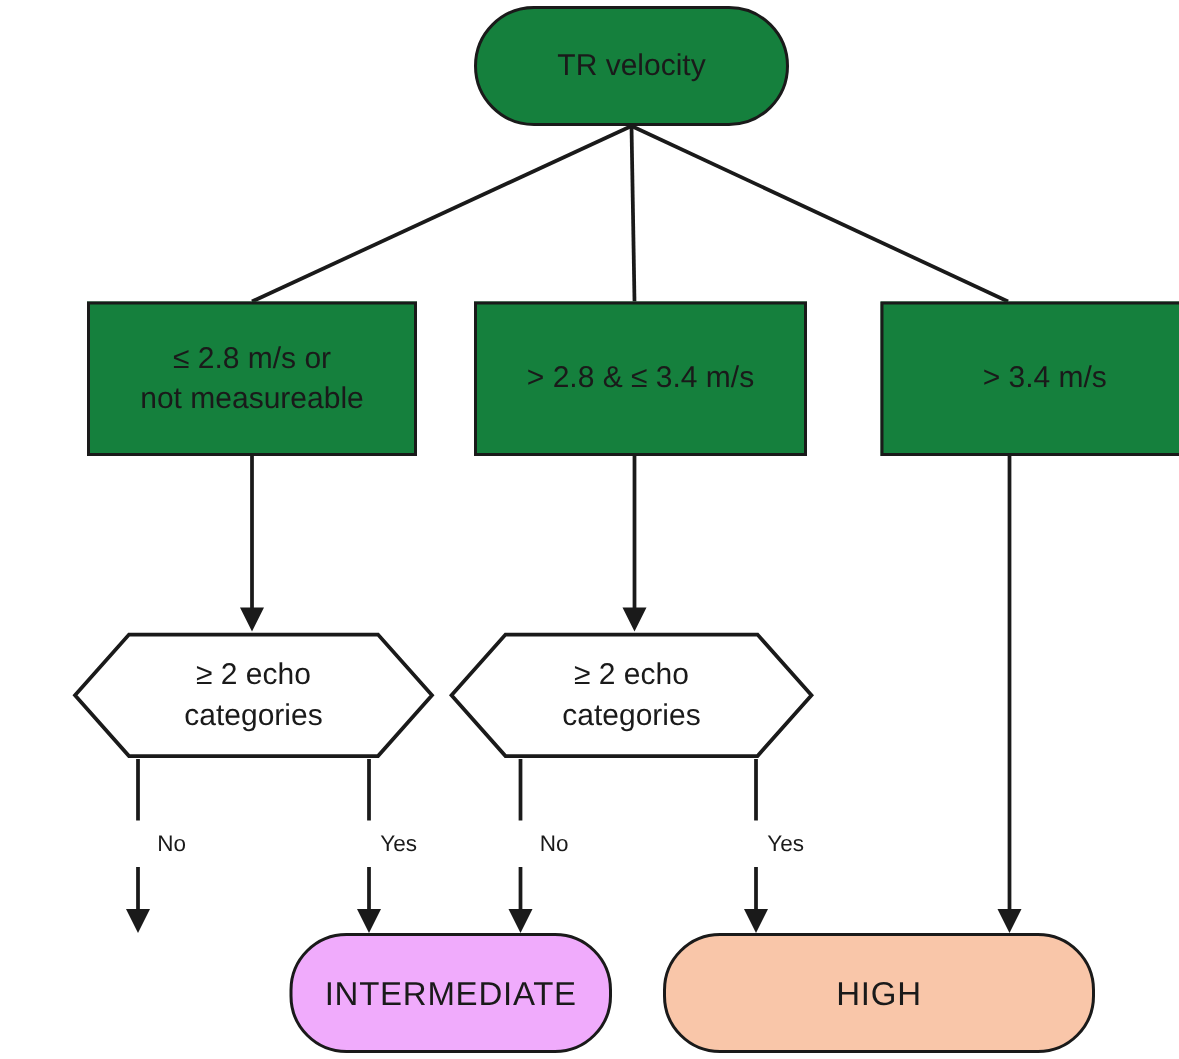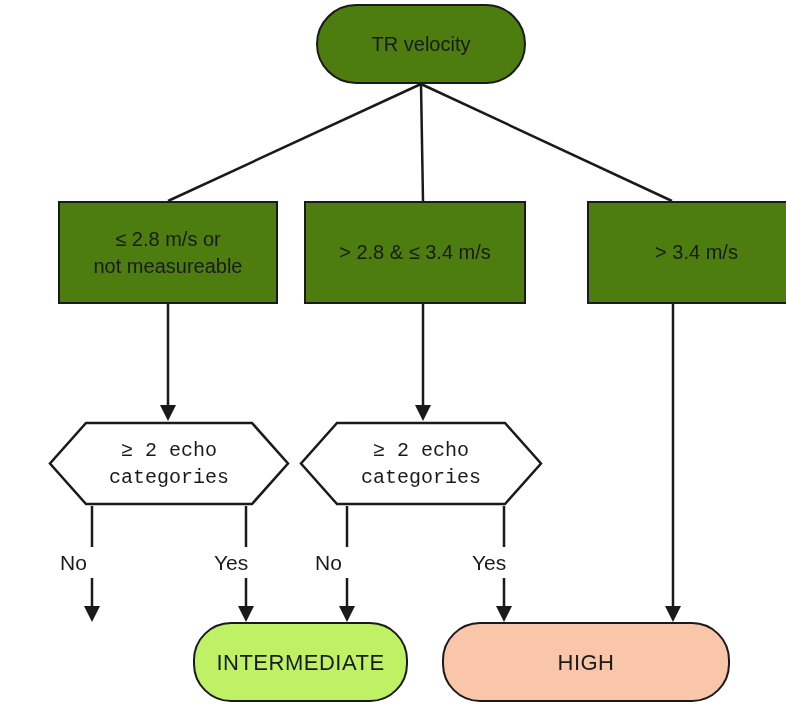--- a/index.html
+++ b/index.html
@@ -29,21 +29,21 @@
     fill: #1a1a1a;
     stroke: none;
   }
   .node {
     position: absolute;
     box-sizing: border-box;
     display: flex;
     align-items: center;
     justify-content: center;
     text-align: center;
-    background: #4d7c0f;
+    background: #15803d;
     font-size: 20px;
     line-height: 27px;
     white-space: pre-line;
   }
   .stadium {
     border: 2.5px solid #1a1a1a;
     border-radius: 40px;
   }
   .rect {
     border: 2.5px solid #1a1a1a;
@@ -57,41 +57,40 @@
   }
   .hexwrap polygon {
     fill: #ffffff;
     stroke: #1a1a1a;
     stroke-width: 2.5;
   }
   .hexlabel {
     position: relative;
     z-index: 1;
     white-space: pre-line;
-    font-family: Liberation Mono, monospace;
   }
   .outcome {
     font-size: 22px;
     letter-spacing: 0.5px;
     border: 2.5px solid #1a1a1a;
     border-radius: 38px;
   }
   .edge-label {
     position: absolute;
     width: 64px;
     height: 30px;
     line-height: 30px;
-    text-align: left;
-    font-size: 21px;
+    text-align: right;
+    font-size: 15px;
     background: #ffffff;
   }
   
   #node-root        { left: 316px; top: 4px;   width: 210px; height: 80px; }
   #node-cond-low    { left: 58px;  top: 201px; width: 220px; height: 103px; }
-  #node-cond-mid    { left: 304px; top: 201px; width: 222px; height: 103px; }
+  #node-cond-mid    { left: 316px; top: 201px; width: 222px; height: 103px; }
   #node-cond-high   { left: 563px; top: 201px; width: 219px; height: 103px; margin-left: 24px; }
   #node-echo1       { left: 48px;  top: 421px; width: 242px; height: 85px; }
   #node-echo2       { left: 299px; top: 421px; width: 244px; height: 85px; }
   #node-low         { left: 3px;   top: 622px; width: 175px; height: 80px; }
   #node-intermediate{ left: 193px; top: 622px; width: 215px; height: 80px; }
   #node-high        { left: 442px; top: 622px; width: 288px; height: 80px; text-align: right; }
   #label-echo1-no   { left: 60px;  top: 548px; }
   #label-echo1-yes  { left: 214px; top: 548px; }
   #label-echo2-no   { left: 315px; top: 548px; }
   #label-echo2-yes  { left: 472px; top: 548px; }
@@ -179,21 +178,21 @@
     <span class="hexlabel">≥ 2 echo
 categories</span>
   </div>
 
   <div id="label-echo1-no" class="edge-label">No</div>
   <div id="label-echo1-yes" class="edge-label">Yes</div>
   <div id="label-echo2-no" class="edge-label">No</div>
   <div id="label-echo2-yes" class="edge-label">Yes</div>
 
 
-  <div id="node-intermediate" class="node stadium outcome" style="background-color: #bef264;">
+  <div id="node-intermediate" class="node stadium outcome" style="background-color: #f0abfc;">
     <span>INTERMEDIATE</span>
   </div>
 
   <div id="node-high" class="node stadium outcome" style="background-color: rgb(249, 198, 169);">
     <span>HIGH</span>
   </div>
 
 </div>
 
 </body></html>

